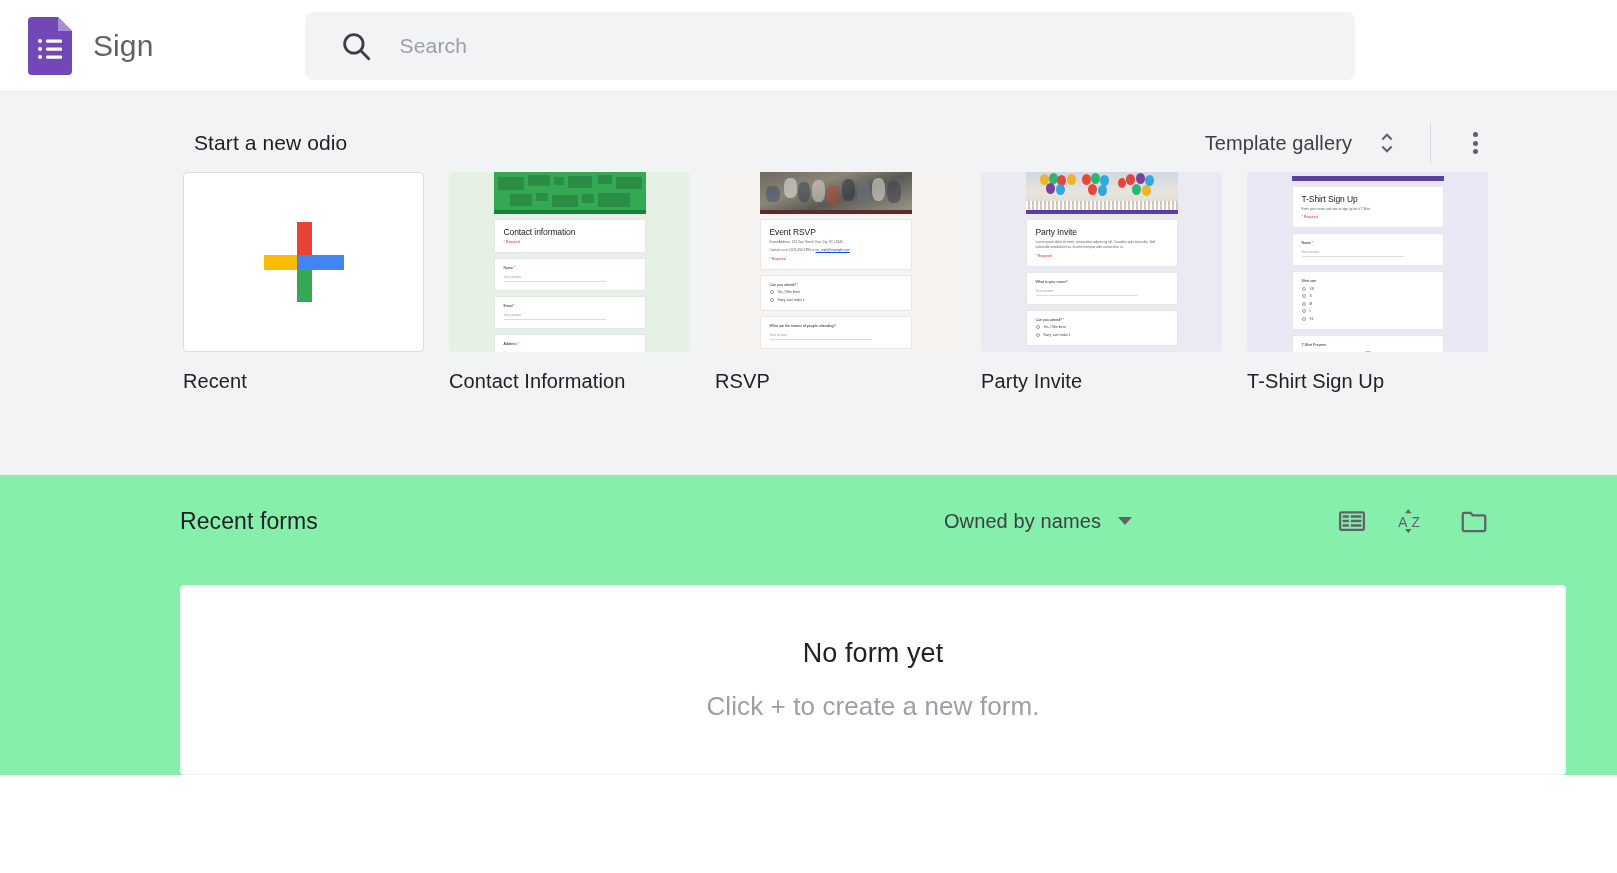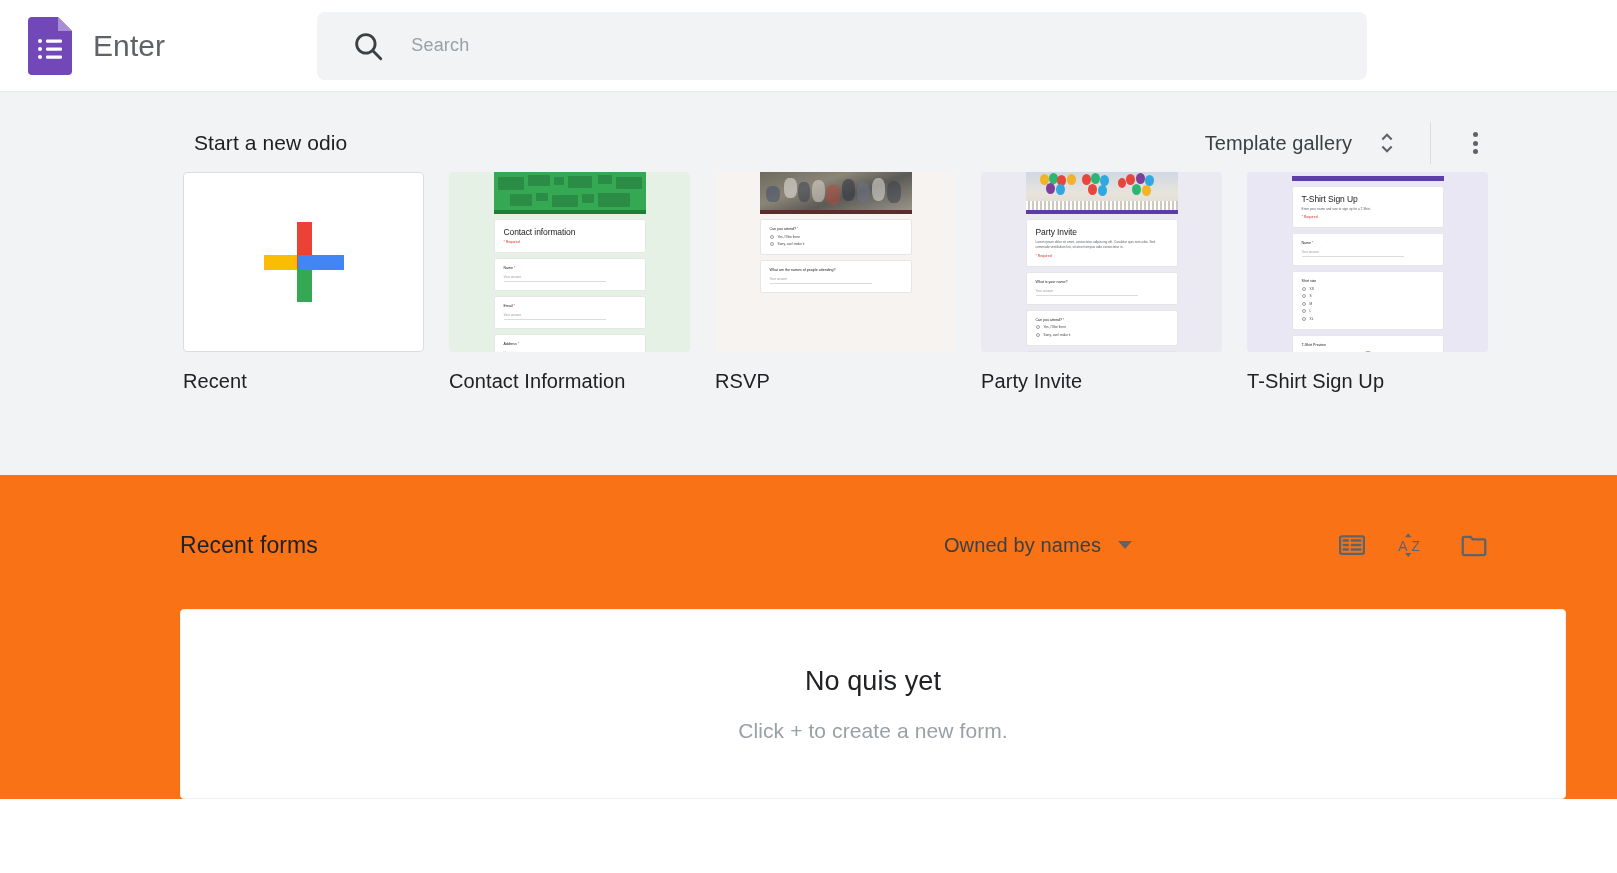--- a/index.html
+++ b/index.html
@@ -25,21 +25,21 @@
     margin-left: 21px; letter-spacing: .1px;
   }
   .search-bar {
     margin-left: 152px;
     width: 1050px; height: 68px;
     background: #f1f3f4; border-radius: 8px;
     display: flex; align-items: center; padding: 0 22px;
   }
   .search-bar .s-icon { width: 34px; height: 34px; flex: none; margin-left: 12px; }
   .search-placeholder {
-    margin-left: 26px; font-size: 18px; color: #9aa0a6; letter-spacing: .2px;
+    margin-left: 26px; font-size: 21px; color: #9aa0a6; letter-spacing: .2px;
   }
 
   
   .new-section { background: #f1f3f4; padding: 0 0 40px 0; height: 383px; }
   .section-head {
     display: flex; align-items: center;
     padding: 0 128px 0 194px; height: 80px; padding-top: 22px;
   }
   .section-title { font-size: 21px; color: #202124; font-weight: 400; letter-spacing: .1px; }
   .head-right { margin-left: auto; display: flex; align-items: center; }
@@ -104,21 +104,21 @@
   
   .bn-rsvp { background: linear-gradient(160deg,#6d6a60 0%,#8b8577 35%,#5b5a55 60%,#9a958a 100%); }
   .bn-rsvp .blob { position: absolute; border-radius: 40%; opacity: .55; }
   
   .bn-party { background: linear-gradient(180deg,#cfd8e3 0%,#e8e4dc 55%,#ddd8cf 100%); }
   .bn-party .bal { position: absolute; border-radius: 50%; }
   .bn-party .fence { position: absolute; bottom: 0; left: 0; right: 0; height: 9px;
                      background: repeating-linear-gradient(90deg,#fff 0 2.5px,#cfc9be 2.5px 4px); }
 
   
-  .recent { background: #f97316; padding-top: 42px; }
+  .recent { background: #86efac; padding-top: 18px; }
   .recent-head {
     display: flex; align-items: center; padding: 0 128px 0 180px; height: 56px;
   }
   .recent-title { font-size: 23px; color: #202124; letter-spacing: .1px; }
   .recent-right { margin-left: auto; display: flex; align-items: center; }
   .owner-label { font-size: 20px; color: #3c4043; letter-spacing: .1px; }
   .caret { width: 0; height: 0; border-left: 7px solid transparent;
            border-right: 7px solid transparent; border-top: 8px solid #5f6368;
            margin-left: 17px; }
   .icon-btn { width: 30px; height: 30px; margin-left: 0; }
@@ -128,21 +128,21 @@
 
   .empty-box {
     margin: 36px 51px 0 180px;
     height: 190px;
     border: 1px solid #f1f1f1; border-radius: 4px;
     display: flex; flex-direction: column;
     align-items: center; justify-content: center;
     background: #fff;
   }
   .empty-title { font-size: 27px; color: #202124; font-weight: 400; letter-spacing: .1px; }
-  .empty-sub { font-size: 21px; color: #9aa0a6; margin-top: 22px; letter-spacing: .1px; }
+  .empty-sub { font-size: 26px; color: #9aa0a6; margin-top: 22px; letter-spacing: .1px; }
 </style>
 </head>
 <body>
 
 <div class="topbar">
 
   <div class="logo-wrap">
     <svg width="44" height="58" viewBox="0 0 44 58">
       <path d="M4 0h26l14 14v40a4 4 0 0 1-4 4H4a4 4 0 0 1-4-4V4a4 4 0 0 1 4-4z" fill="#7248b9"></path>
       <path d="M30 0l14 14H30z" fill="#a98ed6"></path>
@@ -150,21 +150,21 @@
         <circle cx="12" cy="24" r="2"></circle>
           <rect x="18" y="22.5" width="16" height="3.2" rx="1.2"></rect>
         <circle cx="12" cy="32" r="2"></circle>
           <rect x="18" y="30.5" width="16" height="3.2" rx="1.2"></rect>
         <circle cx="12" cy="40" r="2"></circle>
           <rect x="18" y="38.5" width="16" height="3.2" rx="1.2"></rect>
       </g>
     </svg>
   </div>
 
-  <div class="brand-title">Enter</div>
+  <div class="brand-title">Sign</div>
 
   <div class="search-bar">
     <span class="s-icon">
       <svg width="34" height="34" viewBox="0 0 24 24" fill="none" stroke="#3c4043" stroke-width="2">
         <circle cx="10.5" cy="10.5" r="6.5"></circle>
           <line x1="15.4" y1="15.4" x2="21" y2="21" stroke-linecap="round"></line>
       </svg>
     </span>
     <span class="search-placeholder">Search</span>
   </div>
@@ -252,20 +252,28 @@
             <i class="blob" style="left:24px;top:6px;width:13px;height:20px;background:#e8e6e2;"></i>
             <i class="blob" style="left:38px;top:10px;width:12px;height:20px;background:#3d4351;"></i>
             <i class="blob" style="left:52px;top:8px;width:13px;height:22px;background:#d8d4cc;"></i>
             <i class="blob" style="left:66px;top:13px;width:14px;height:20px;background:#b14c3c;"></i>
             <i class="blob" style="left:82px;top:7px;width:13px;height:22px;background:#2f3440;"></i>
             <i class="blob" style="left:97px;top:10px;width:13px;height:21px;background:#6c7385;"></i>
             <i class="blob" style="left:112px;top:6px;width:13px;height:23px;background:#e2dfd8;"></i>
             <i class="blob" style="left:127px;top:9px;width:14px;height:22px;background:#3a3f4d;"></i>
           </div>
           <div class="accent" style="background:#5b2c2c;"></div>
+          <div class="mini-card">
+            <div class="mini-title">Event RSVP</div>
+            <div class="mini-desc">Event Address: 123 Your Street Your City, ST 12345</div>
+            <div class="mini-desc">
+              <span>Contact us at (123) 456-7890 or </span><span class="mini-link">no_reply@example.com</span>
+            </div>
+            <div class="mini-req">* Required</div>
+          </div>
           <div class="mini-card">
             <div class="mini-q"><span>Can you attend?</span><span class="ast"> *</span></div>
             <div class="mini-opt">
               <i class="mini-radio"></i>
               <span>Yes, I'll be there</span>
             </div>
             <div class="mini-opt">
               <i class="mini-radio"></i>
               <span>Sorry, can't make it</span>
             </div>
@@ -419,16 +427,16 @@
 
       <span class="icon-btn gap-c">
         <svg width="30" height="30" viewBox="0 0 24 24" fill="none" stroke="#5f6368" stroke-width="1.8">
           <path d="M3 19V6.5a1 1 0 0 1 1-1h5.2l1.8 2H20a1 1 0 0 1 1 1V19a1 1 0 0 1-1 1H4a1 1 0 0 1-1-1z"></path>
         </svg>
       </span>
     </div>
   </div>
 
   <div class="empty-box">
-    <div class="empty-title">No quis yet</div>
+    <div class="empty-title">No form yet</div>
     <div class="empty-sub">Click + to create a new form.</div>
   </div>
 </div>
 
 </body></html>

